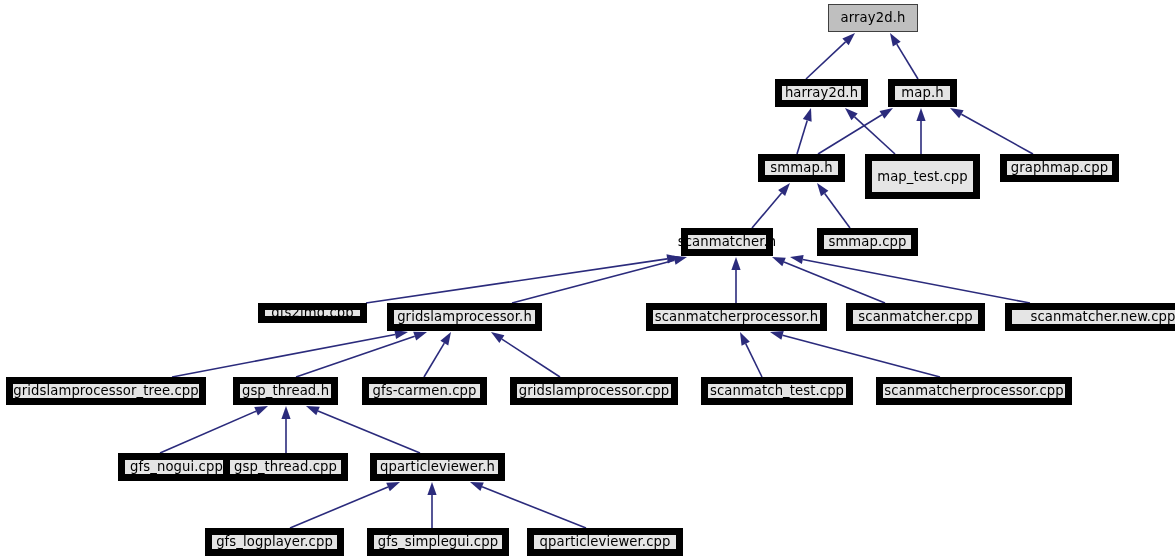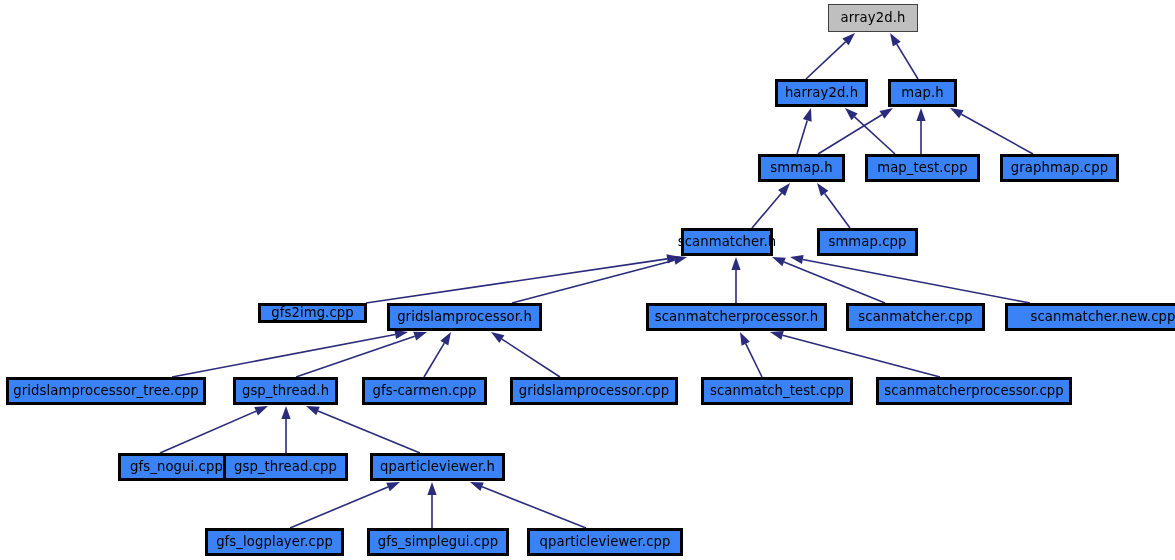--- a/index.html
+++ b/index.html
@@ -18,22 +18,22 @@
   #graph-svg {
     position: absolute;
     left: 0;
     top: 0;
     width: 1175px;
     height: 560px;
   }
   .node-box {
     position: absolute;
     box-sizing: border-box;
-    background: #3b82f6;
-    border: 3px solid #000000;
+    background: #e5e5e5;
+    border: 7px solid #000000;
     display: flex;
     align-items: center;
     justify-content: center;
     font-size: 13.2px;
     color: #000000;
     white-space: nowrap;
     letter-spacing: 0.1px;
     z-index: 3;
   }
   .node-box.highlight {
@@ -161,21 +161,21 @@
       </div>
       <div class="node-box" style="left: 775px; top: 79px; width: 93px; height: 28px;">
         <span class="node-label">harray2d.h</span>
       </div>
       <div class="node-box" style="left: 888px; top: 79px; width: 69px; height: 28px;">
         <span class="node-label">map.h</span>
       </div>
       <div class="node-box" style="left: 758px; top: 154px; width: 87px; height: 28px;">
         <span class="node-label">smmap.h</span>
       </div>
-      <div class="node-box" style="left: 865px; top: 154px; width: 115px; height: 28px;">
+      <div class="node-box" style="left: 865px; top: 154px; width: 115px; height: 45px;">
         <span class="node-label">map_test.cpp</span>
       </div>
       <div class="node-box" style="left: 1000px; top: 154px; width: 119px; height: 28px;">
         <span class="node-label">graphmap.cpp</span>
       </div>
       <div class="node-box" style="left: 681px; top: 228px; width: 92px; height: 28px;">
         <span class="node-label">scanmatcher.h</span>
       </div>
       <div class="node-box" style="left: 817px; top: 228px; width: 101px; height: 28px;">
         <span class="node-label">smmap.cpp</span>

